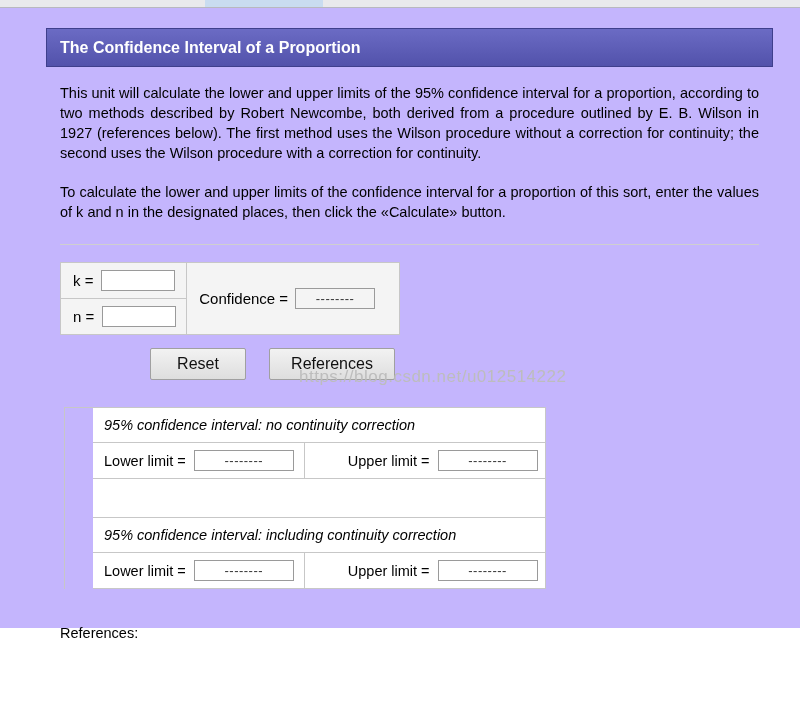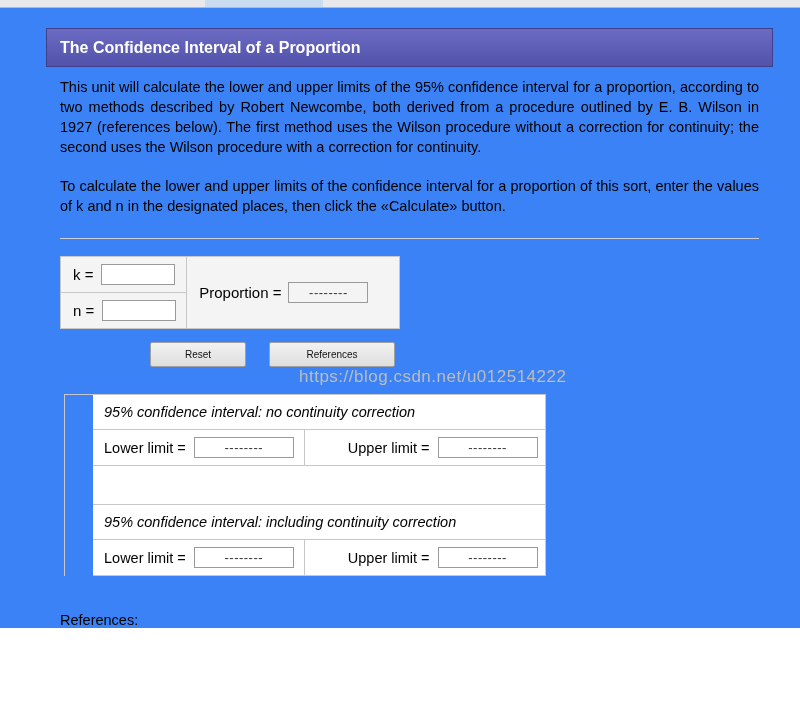--- a/index.html
+++ b/index.html
@@ -48,21 +48,21 @@
     background: #e9e9ec;
     border-bottom: 1px solid #b8b8bf;
   }
 
   .page {
     position: absolute;
     top: 8px;
     left: 0;
     width: 800px;
     height: 620px;
-    background: #3b82f6;
+    background: #c4b5fd;
   }
 
   .content {
     margin: 20px 27px 0 46px;
     width: 727px;
   }
 
   .title-bar {
     background: #5b5bb5;
     background: linear-gradient(to bottom, #6b6bc4 0%, #5252ab 100%);
@@ -77,21 +77,21 @@
     width: 712px;
   }
 
   p.body-text {
     text-align: justify;
     font-size: 14.5px;
     line-height: 20px;
     margin: 19px 14px 0 14px;
     color: #000;
   }
-  p.body-text.first { margin-top: 10px; }
+  p.body-text.first { margin-top: 16px; }
 
   .hr-rule {
     margin: 22px 14px 0 14px;
     border: 0;
     border-top: 1px solid #cfcfcf;
     height: 0;
   }
 
   
   .input-panel {
@@ -153,21 +153,21 @@
   }
 
   
   .btn-row {
     margin: 13px 0 0 104px;
     display: flex;
     gap: 23px;
   }
   button.btn {
     font-family: "Liberation Sans", sans-serif;
-    font-size: 10px;
+    font-size: 16px;
     color: #111;
     background: #e4e4e4;
     background: linear-gradient(to bottom, #f2f2f2 0%, #dedede 100%);
     border: 1px solid #a0a0a0;
     border-radius: 2px;
     padding: 6px 2px;
     width: 96px;
     cursor: pointer;
   }
   button.btn.calc { width: 126px; }
@@ -258,21 +258,21 @@
         <div class="kn-cell top">
           <span class="kn-label">k =</span>
           <input class="txt k-in" type="text" value="" style="">
         </div>
         <div class="kn-cell">
           <span class="kn-label">n =</span>
           <input class="txt n-in" type="text" value="" style="">
         </div>
       </div>
       <div class="prop-cell">
-        <span class="prop-label">Proportion =</span>
+        <span class="prop-label">Confidence =</span>
         <input class="txt prop-in" type="text" readonly="" value="--------" style="">
       </div>
     </div>
 
     <div class="btn-row">
       <button class="btn reset">Reset</button>
       <button class="btn calc">References</button>
     </div>
 
     <div class="results">

